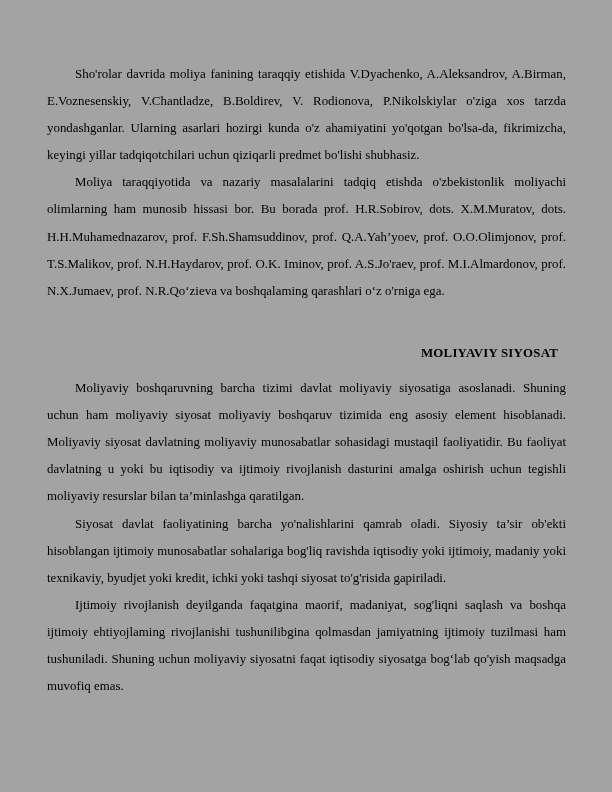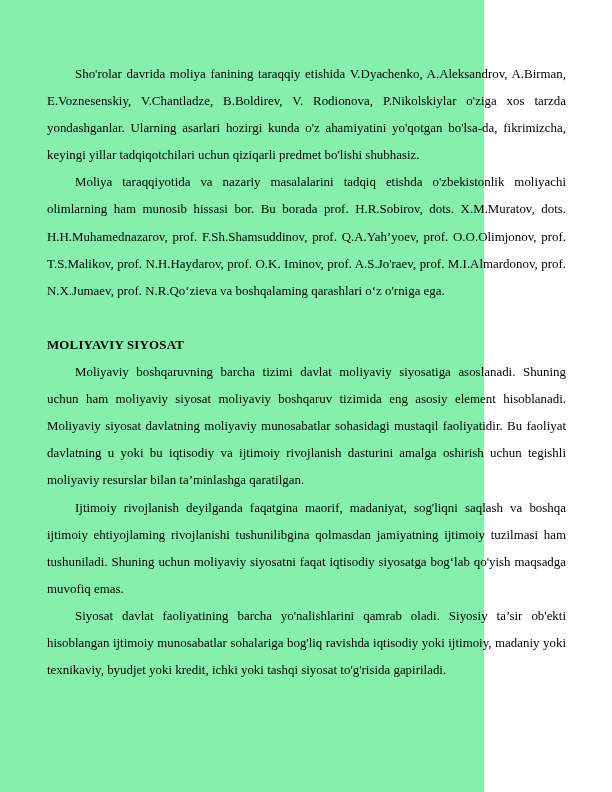--- a/index.html
+++ b/index.html
@@ -9,23 +9,23 @@
   }
   body {
     width: 612px;
     height: 792px;
     overflow: hidden;
     font-family: "Liberation Serif", "DejaVu Serif", serif;
     color: #000000;
   }
   .page {
     position: relative;
-    width: 484px;
+    width: 612px;
     height: 792px;
-    background: #86efac;
+    background: #a3a3a3;
     box-sizing: border-box;
   }
   .content {
     position: absolute;
     left: 47px;
     top: 61px;
     width: 519px;
   }
   p.body-par {
     margin: 0;
@@ -34,26 +34,26 @@
     text-justify: inter-word;
     text-indent: 28px;
     font-size: 12.9px;
     line-height: 27.1px;
     letter-spacing: 0.01px;
     word-spacing: 0px;
     hyphens: none;
   }
 
   h1.doc-heading {
-    margin: 0;
+    margin: 8px;
     padding: 0;
     font-size: 12.9px;
     line-height: 27.1px;
     font-weight: bold;
-    text-align: left;
+    text-align: right;
     letter-spacing: 0.2px;
   }
   h2.doc-subheading {
     margin: 0;
     padding: 0;
     font-size: 12.9px;
     line-height: 27.1px;
     font-weight: bold;
     font-style: italic;
     text-align: left;
@@ -73,18 +73,18 @@
 
     <p class="body-par">Moliya taraqqiyotida va nazariy masalalarini tadqiq etishda o'zbekistonlik moliyachi olimlarning ham munosib hissasi bor. Bu borada prof. H.R.Sobirov, dots. X.M.Muratov, dots. H.H.Muhamednazarov, prof. F.Sh.Shamsuddinov, prof. Q.A.Yah’yoev, prof. O.O.Olimjonov, prof. T.S.Malikov, prof. N.H.Haydarov, prof. O.K. Iminov, prof. A.S.Jo'raev, prof. M.I.Almardonov, prof. N.X.Jumaev, prof. N.R.Qo‘zieva va boshqalaming qarashlari o‘z o'rniga ega.</p>
 
     <div class="spacer-line"></div>
 
     <h1 class="doc-heading">MOLIYAVIY SIYOSAT</h1>
 
 
     <p class="body-par">Moliyaviy boshqaruvning barcha tizimi davlat moliyaviy siyosatiga asoslanadi. Shuning uchun ham moliyaviy siyosat moliyaviy boshqaruv tizimida eng asosiy element hisoblanadi. Moliyaviy siyosat davlatning moliyaviy munosabatlar sohasidagi mustaqil faoliyatidir. Bu faoliyat davlatning u yoki bu iqtisodiy va ijtimoiy rivojlanish dasturini amalga oshirish uchun tegishli moliyaviy resurslar bilan ta’minlashga qaratilgan.</p>
 
+    <p class="body-par">Siyosat davlat faoliyatining barcha yo'nalishlarini qamrab oladi. Siyosiy ta’sir ob'ekti hisoblangan ijtimoiy munosabatlar sohalariga bog'liq ravishda iqtisodiy yoki ijtimoiy, madaniy yoki texnikaviy, byudjet yoki kredit, ichki yoki tashqi siyosat to'g'risida gapiriladi.</p>
+
     <p class="body-par">Ijtimoiy rivojlanish deyilganda faqatgina maorif, madaniyat, sog'liqni saqlash va boshqa ijtimoiy ehtiyojlaming rivojlanishi tushunilibgina qolmasdan jamiyatning ijtimoiy tuzilmasi ham tushuniladi. Shuning uchun moliyaviy siyosatni faqat iqtisodiy siyosatga bog‘lab qo'yish maqsadga muvofiq emas.</p>
-
-    <p class="body-par">Siyosat davlat faoliyatining barcha yo'nalishlarini qamrab oladi. Siyosiy ta’sir ob'ekti hisoblangan ijtimoiy munosabatlar sohalariga bog'liq ravishda iqtisodiy yoki ijtimoiy, madaniy yoki texnikaviy, byudjet yoki kredit, ichki yoki tashqi siyosat to'g'risida gapiriladi.</p>
 
   </div>
 </div>
 
 </body></html>

